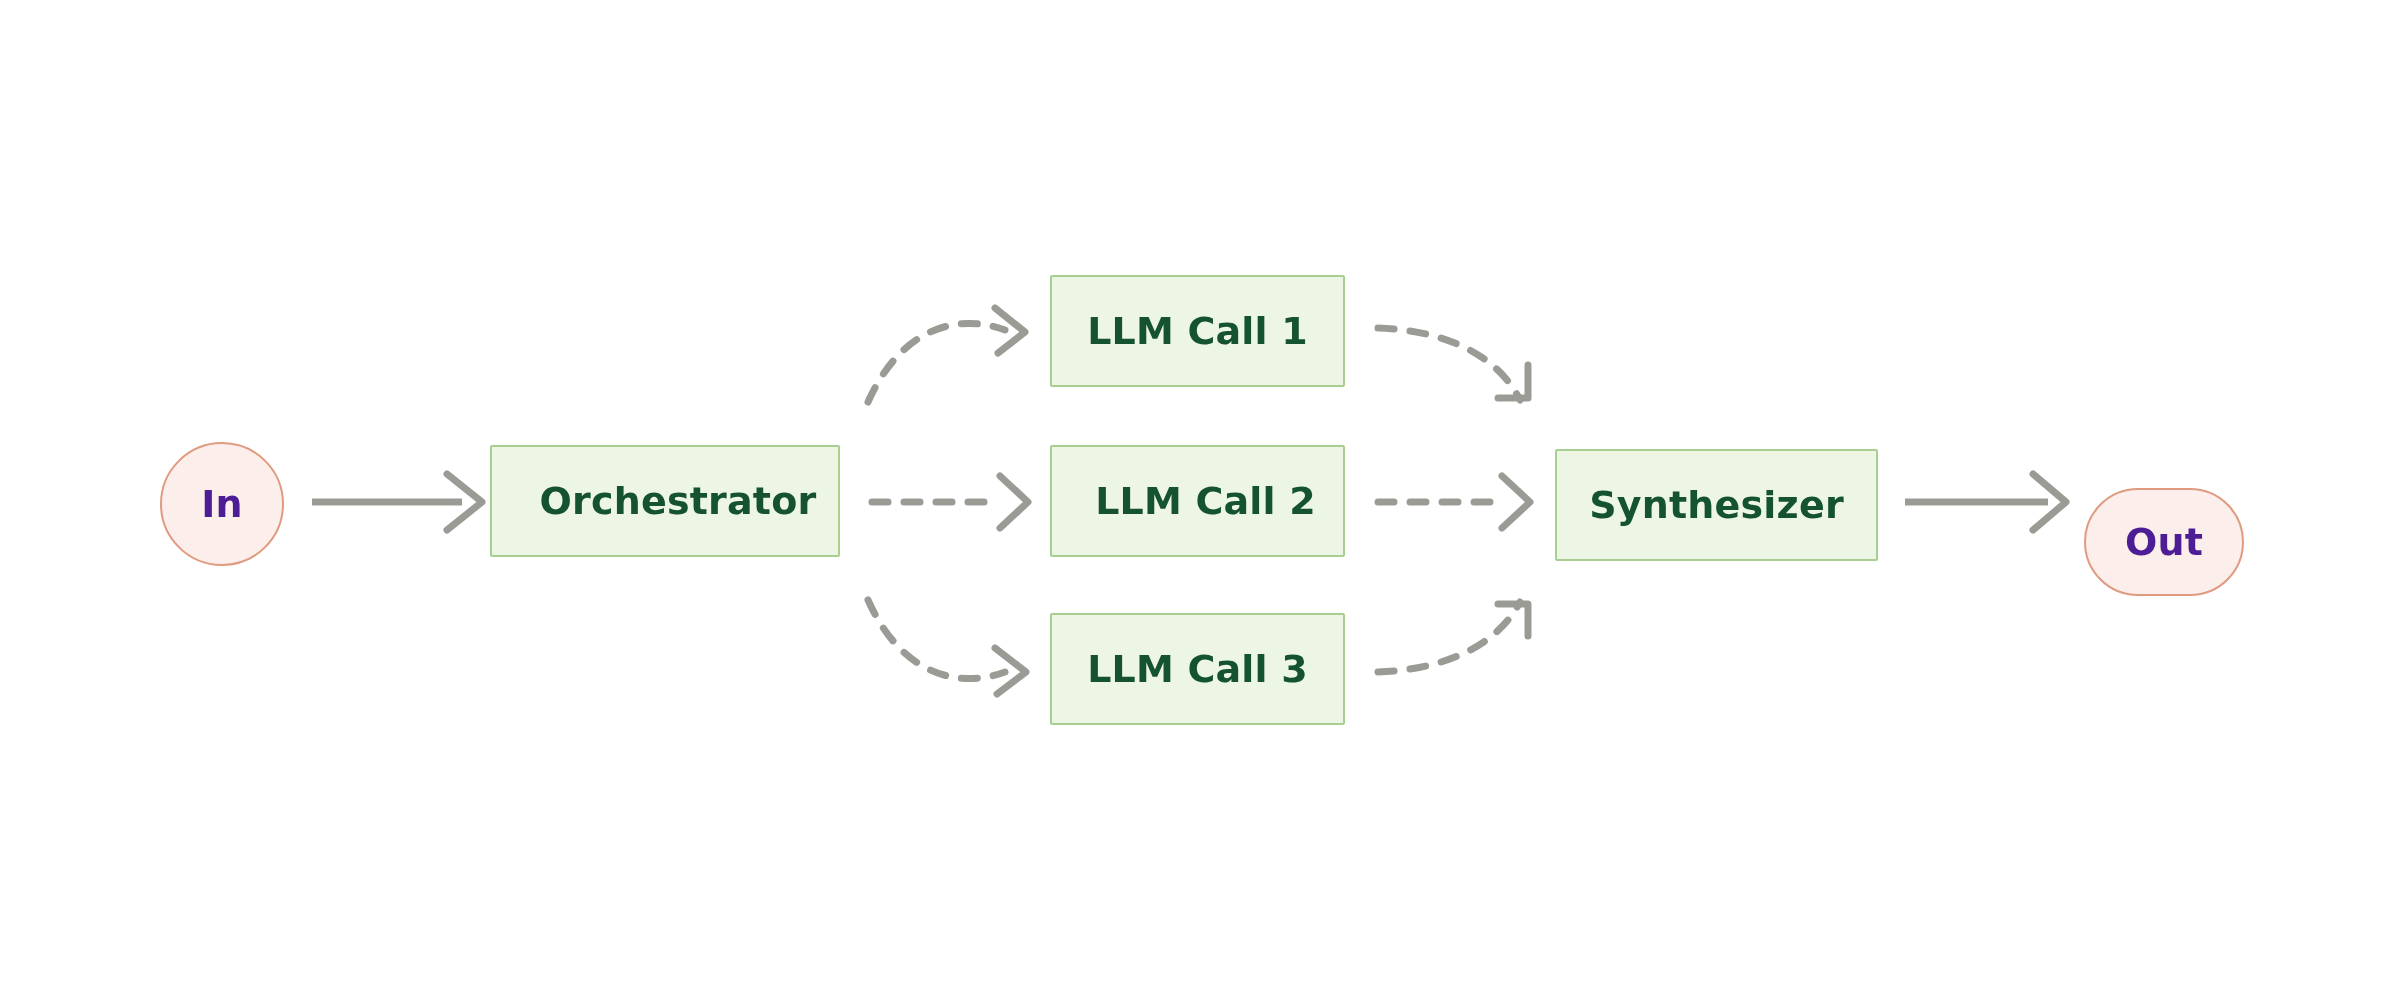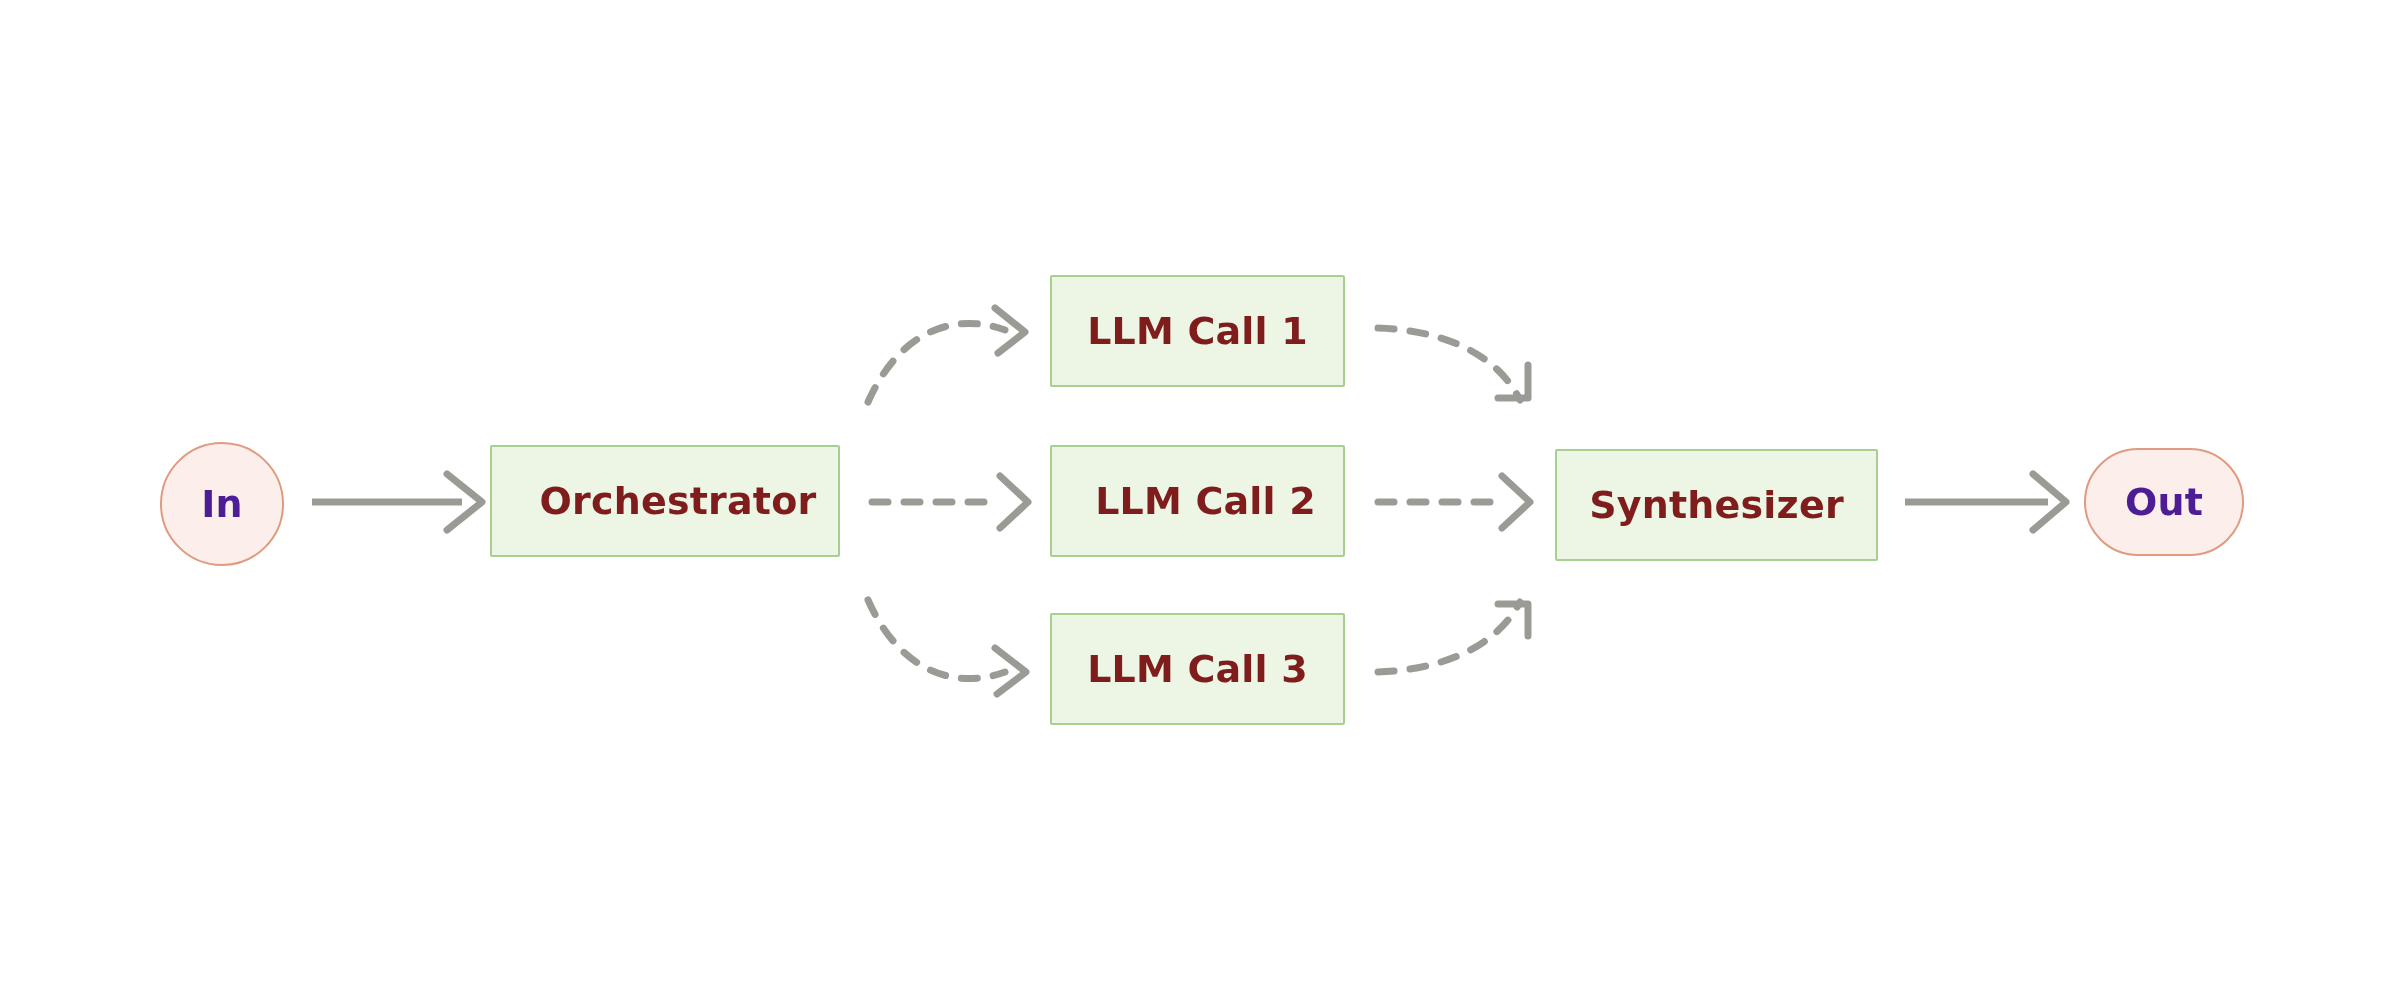--- a/index.html
+++ b/index.html
@@ -38,34 +38,34 @@
     letter-spacing: 0.2px;
     white-space: nowrap;
   }
   
   .node.process {
     background: #edf5e5;
     border: 2px solid #a9cf90;
     border-radius: 2px;
   }
   .node.process .node-label {
-    color: #7f1d1d;
+    color: #14532d;
     font-size: 38px;
   }
   
   .node.terminal {
     background: #fcefeb;
     border: 2px solid #e09a80;
   }
   .node.terminal .node-label {
     color: #4c1d95;
     font-size: 38px;
   }
   .node.terminal.circle  { border-radius: 50%; }
-  .node.terminal.stadium { border-radius: 90px; }
+  .node.terminal.stadium { border-radius: 90px; margin-top: 40px; }
 
   
   #node-in          { left: 160px;  top: 442px; width: 124px; height: 124px; }
   #node-orchestrator{ left: 490px;  top: 445px; width: 350px; height: 112px; padding-left: 26px; }
   #node-llm-call-1  { left: 1050px; top: 275px; width: 295px; height: 112px; }
   #node-llm-call-2  { left: 1050px; top: 445px; width: 295px; height: 112px; padding-left: 16px; }
   #node-llm-call-3  { left: 1050px; top: 613px; width: 295px; height: 112px; }
   #node-synthesizer { left: 1555px; top: 449px; width: 323px; height: 112px; }
   #node-out         { left: 2084px; top: 448px; width: 160px; height: 108px; }
 </style>

